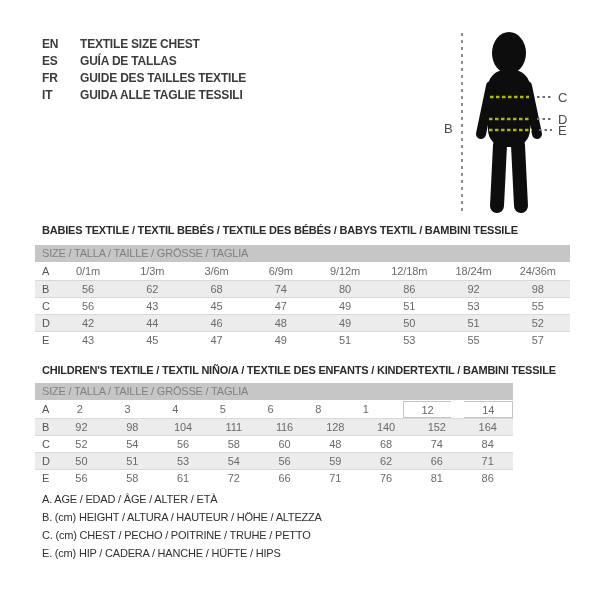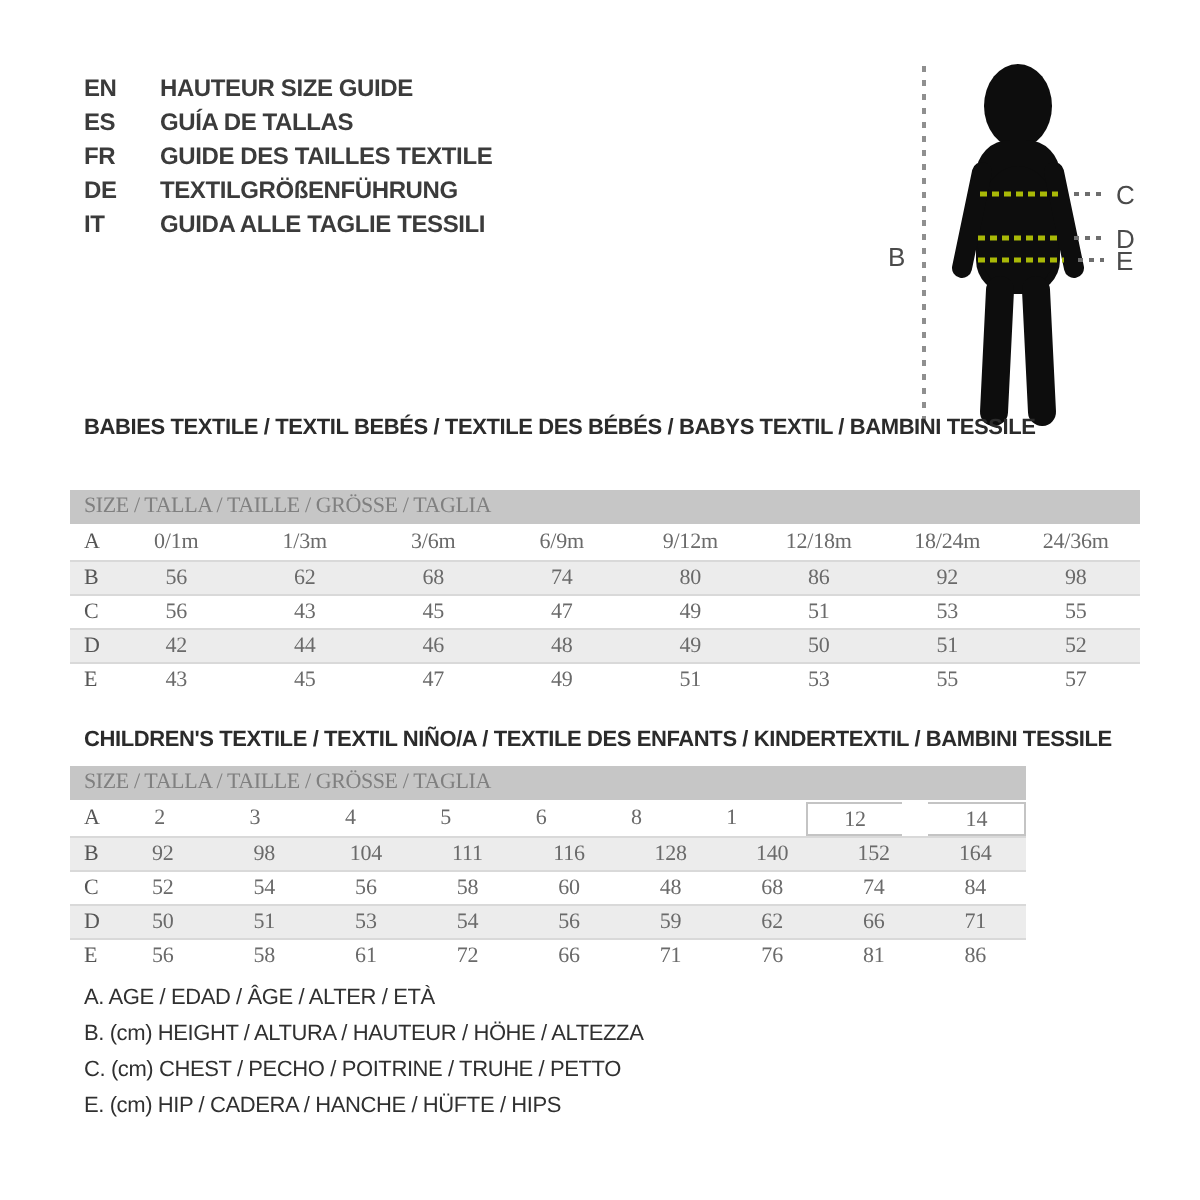--- a/index.html
+++ b/index.html
@@ -13,21 +13,21 @@
   .lang-code { width:38px; }
 
   
   .figure-wrap { position:absolute; left:425px; top:12px; width:170px; height:210px; }
 
   
   .section-title { position:absolute; left:42px; font-size:11px; font-weight:bold;
                    color:#2b2b2b; letter-spacing:-0.2px; white-space:nowrap; }
 
   
-  .size-table { position:absolute; font-size:11px; color:#6a6a6a; letter-spacing:-0.1px;font-family:Liberation Serif, serif; }
+  .size-table { position:absolute; font-size:11px; color:#6a6a6a; letter-spacing:-0.1px; }
   .t-header { background:#c6c6c6; color:#808080; height:17px; line-height:17px;
               padding-left:7px; margin-bottom:1px; letter-spacing:-0.2px; }
   .t-row { display:flex; height:17px; line-height:16px; box-sizing:border-box; }
   .t-row + .t-row { border-top:1px solid #d9d9d9; }
   .t-row.stripe { background:#ececec; }
   .t-letter { width:14px; padding-left:7px; color:#555555; }
   .t-cell { flex:1; text-align:center; }
   .t-cell.boxed { border-top:1px solid #c4c4c4; border-bottom:1px solid #c4c4c4; background:#ffffff;margin-left:13px; }
   .t-cell.boxed-first { border-left:1px solid #c4c4c4; }
   .t-cell.boxed-last { border-right:1px solid #c4c4c4; }
@@ -40,33 +40,29 @@
   svg text { font-family:"Liberation Sans", sans-serif; }
 </style>
 </head>
 <body>
 
 <div class="page">
 
   <div class="lang-list" id="lang-list">
       <div class="lang-row">
         <span class="lang-code">EN</span>
-        <span>HAUTEUR SIZE GUIDE</span>
+        <span>TEXTILE SIZE CHEST</span>
       </div>
       <div class="lang-row">
         <span class="lang-code">ES</span>
         <span>GUÍA DE TALLAS</span>
       </div>
       <div class="lang-row">
         <span class="lang-code">FR</span>
         <span>GUIDE DES TAILLES TEXTILE</span>
-      </div>
-      <div class="lang-row">
-        <span class="lang-code">DE</span>
-        <span>TEXTILGRÖßENFÜHRUNG</span>
       </div>
       <div class="lang-row">
         <span class="lang-code">IT</span>
         <span>GUIDA ALLE TAGLIE TESSILI</span>
       </div>
     </div>
 
   <div class="figure-wrap">
     <svg width="170" height="210" viewBox="0 0 170 210">
 
@@ -90,21 +86,21 @@
       <line x1="112" y1="85" x2="127" y2="85" stroke="#6e6e6e" stroke-width="2" stroke-dasharray="2.5 3"></line>
       <line x1="112" y1="107" x2="127" y2="107" stroke="#6e6e6e" stroke-width="2" stroke-dasharray="2.5 3"></line>
       <line x1="114" y1="118" x2="127" y2="118" stroke="#6e6e6e" stroke-width="2" stroke-dasharray="2.5 3"></line>
 
       <text x="133" y="90" font-size="13" fill="#4a4a4a">C</text>
       <text x="133" y="112" font-size="13" fill="#4a4a4a">D</text>
       <text x="133" y="123" font-size="13" fill="#4a4a4a">E</text>
     </svg>
   </div>
 
-  <div class="section-title" style="top:208px;text-align:center;">BABIES TEXTILE / TEXTIL BEBÉS / TEXTILE DES BÉBÉS / BABYS TEXTIL / BAMBINI TESSILE</div>
+  <div class="section-title" style="top:224px;text-align:center;">BABIES TEXTILE / TEXTIL BEBÉS / TEXTILE DES BÉBÉS / BABYS TEXTIL / BAMBINI TESSILE</div>
   <div class="size-table" style="left:35px; top:245px; width:535px;">
     <div class="t-header">SIZE / TALLA / TAILLE / GRÖSSE / TAGLIA</div>
     <div id="babies-rows">
         <div class="t-row">
           <div class="t-letter">A</div>
           <div class="t-cell">0/1m</div>
           <div class="t-cell">1/3m</div>
           <div class="t-cell">3/6m</div>
           <div class="t-cell">6/9m</div>
           <div class="t-cell">9/12m</div>

